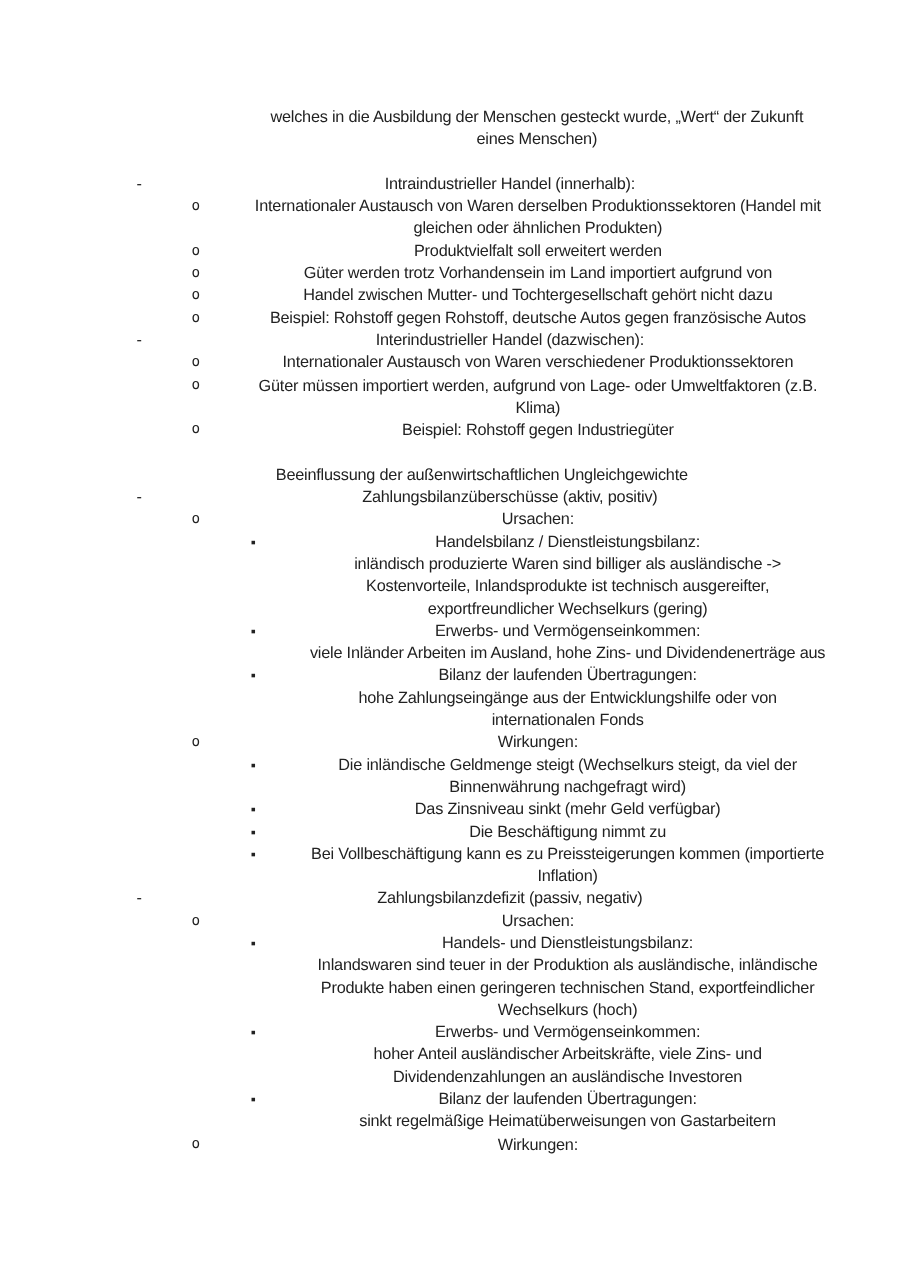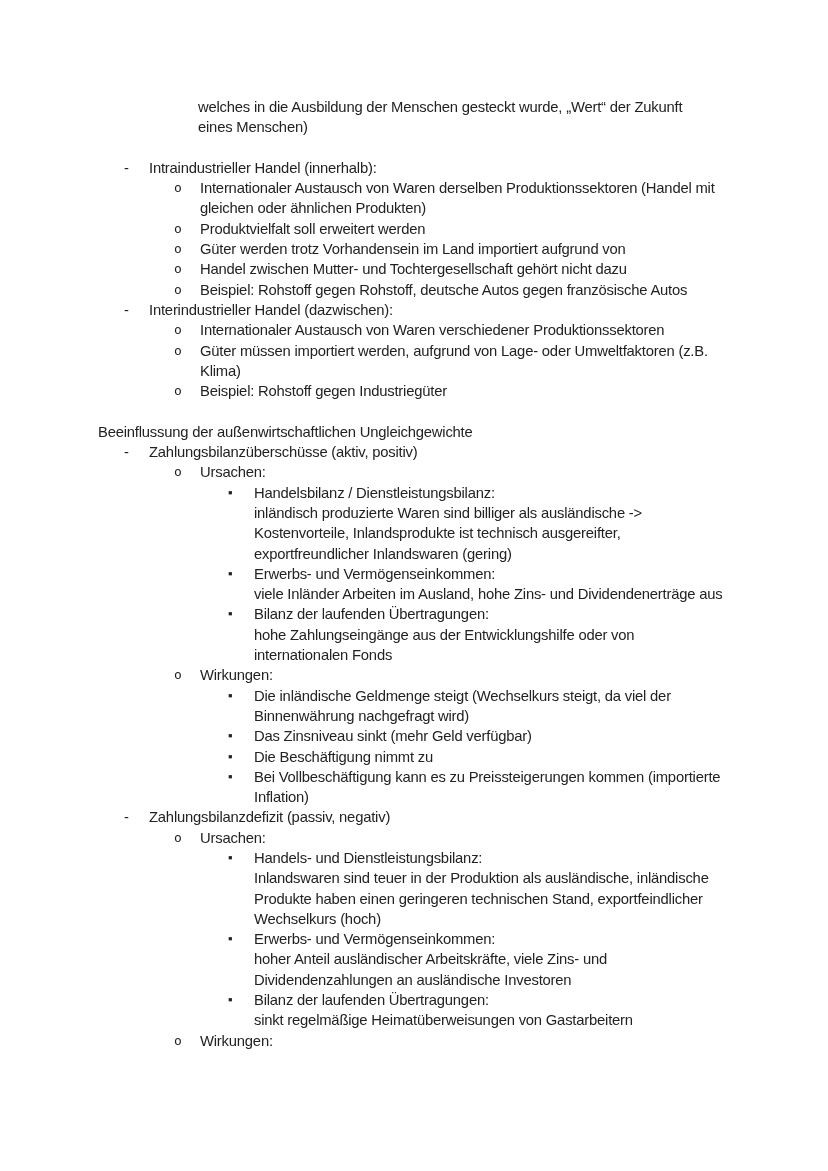--- a/index.html
+++ b/index.html
@@ -26,21 +26,21 @@
     line-height: 20.3px;
     color: var(--text);
   }
   .content {
     position: absolute;
     left: 98px;
     top: 97px;
     width: 680px;
   }
   .block { position: relative; }
-  .block .line { white-space: pre; }
+  .block .line { white-space: pre; text-align: center; }
   .block .bullet {
     position: absolute;
     top: 0;
     line-height: 20.3px;
   }
   .block.heading {
     font-weight: normal;
     padding-left: 0;
   }
   .block.plain  { padding-left: 100px; }
@@ -121,21 +121,21 @@
       </div>
       <div class="block circle">
         <span class="bullet">o</span>
         <div class="line">Ursachen:</div>
       </div>
       <div class="block square">
         <span class="bullet">▪</span>
         <div class="line">Handelsbilanz / Dienstleistungsbilanz:</div>
         <div class="line">inländisch produzierte Waren sind billiger als ausländische -&gt;</div>
         <div class="line">Kostenvorteile, Inlandsprodukte ist technisch ausgereifter,</div>
-        <div class="line">exportfreundlicher Inlandswaren (gering)</div>
+        <div class="line">exportfreundlicher Wechselkurs (gering)</div>
       </div>
       <div class="block square">
         <span class="bullet">▪</span>
         <div class="line">Erwerbs- und Vermögenseinkommen:</div>
         <div class="line">viele Inländer Arbeiten im Ausland, hohe Zins- und Dividendenerträge aus</div>
       </div>
       <div class="block square">
         <span class="bullet">▪</span>
         <div class="line">Bilanz der laufenden Übertragungen:</div>
         <div class="line">hohe Zahlungseingänge aus der Entwicklungshilfe oder von</div>

